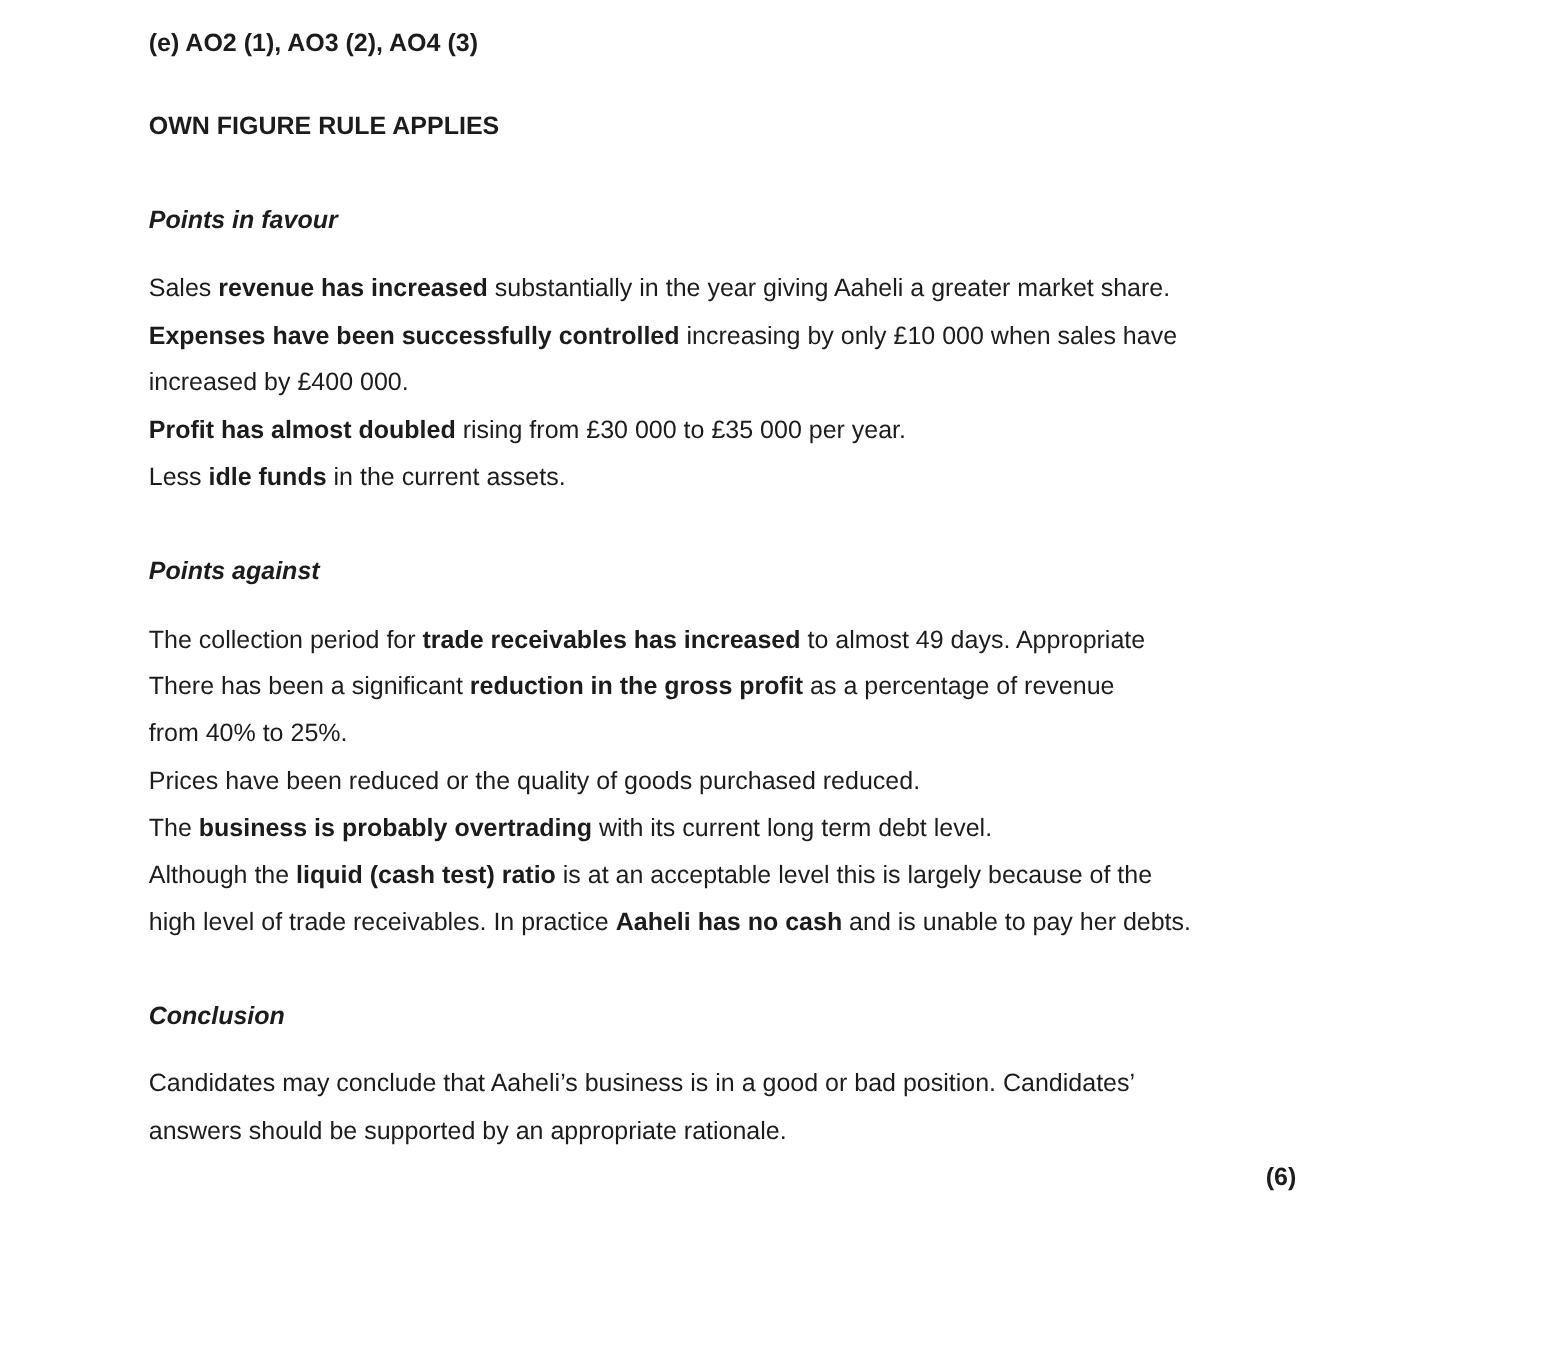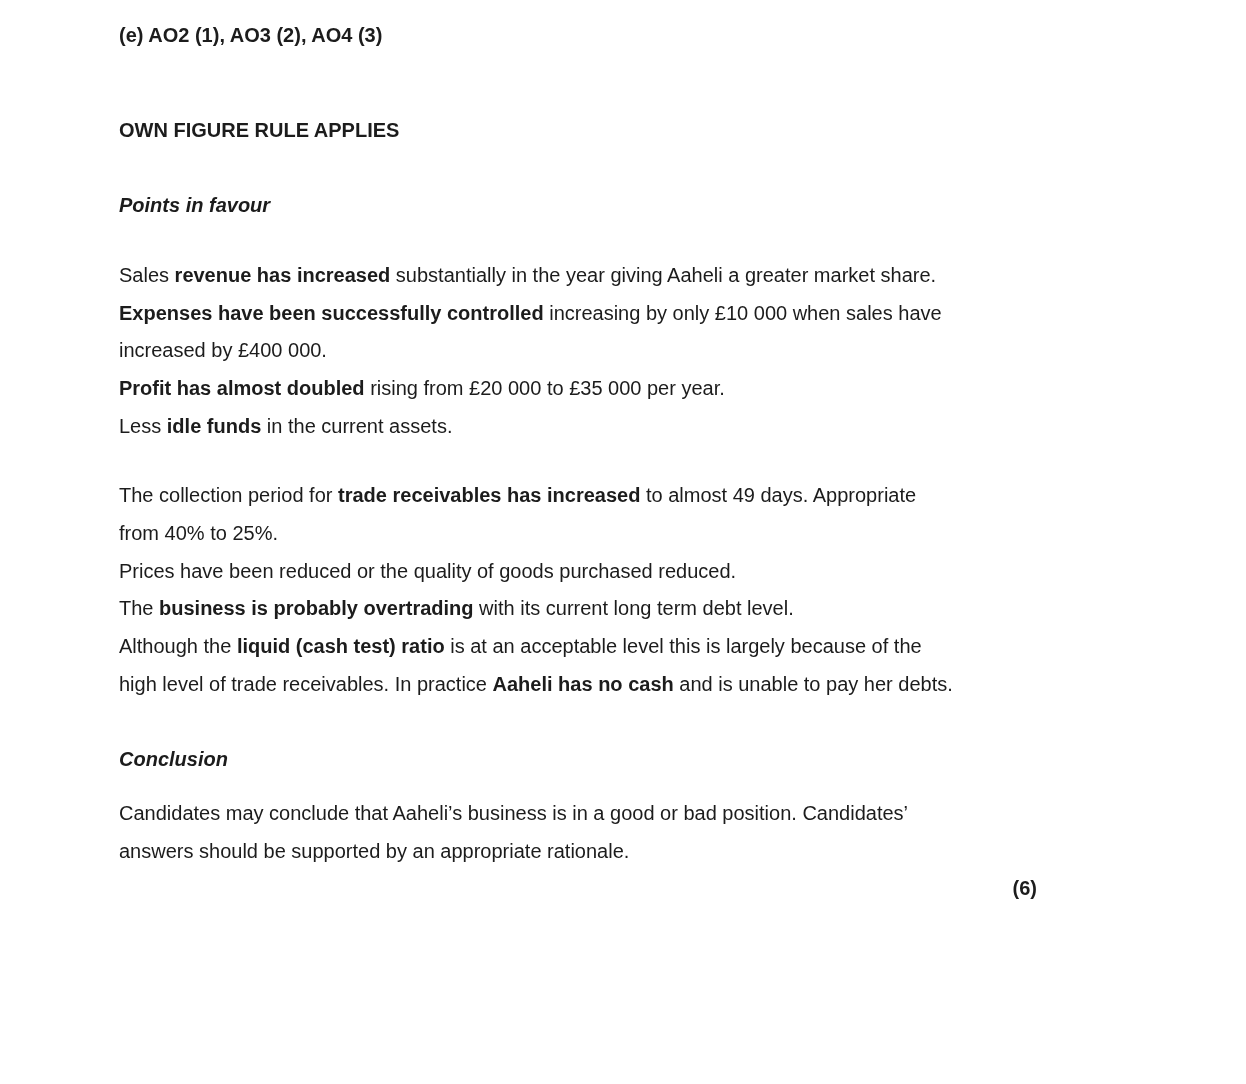--- a/index.html
+++ b/index.html
@@ -20,31 +20,31 @@
     overflow: hidden;
   }
   .line {
     line-height: 37.7px;
     white-space: nowrap;
   }
   .b, .bold {
     font-weight: 700;
   }
   .mt {
-    margin-top: 57px;
+    margin-top: 28px;
   }
   .section-title {
     line-height: 37.7px;
     font-weight: 700;
     margin-top: 37.7px;
     white-space: nowrap;
     font-style: italic;
   }
   .section-lines {
-    margin-top: 32px;
+    margin-top: 17px;
   }
   .section-lines.no-gap {
     margin-top: 16px;
   }
   .marks-line {
     width: 918px;
     text-align: right;
     font-weight: 700;
     line-height: 37.7px;
   }
@@ -57,28 +57,30 @@
 
   <div class="line b mt">OWN FIGURE RULE APPLIES</div>
 
   <div>
   <div>
     <div class="section-title">Points in favour</div>
     <div class="section-lines">
           <div class="line"><span>Sales </span><span class="b">revenue has increased</span><span> substantially in the year giving Aaheli a greater market share.</span></div>
           <div class="line"><span class="b">Expenses have been successfully controlled</span><span> increasing by only £10 000 when sales have</span></div>
           <div class="line"><span>increased by £400 000.</span></div>
-          <div class="line"><span class="b">Profit has almost doubled</span><span> rising from £20 000 to £35 000 per year.</span></div>
+          <div class="line"><span class="b">Profit has almost doubled</span><span> rising from £30 000 to £35 000 per year.</span></div>
           <div class="line"><span>Less </span><span class="b">idle funds</span><span> in the current assets.</span></div>
         </div>
   </div>
 
   <div>
+    <div class="section-title">Points against</div>
     <div class="section-lines">
           <div class="line"><span>The collection period for </span><span class="b">trade receivables has increased</span><span> to almost 49 days. Appropriate</span></div>
+          <div class="line"><span>There has been a significant </span><span class="b">reduction in the gross profit</span><span> as a percentage of revenue</span></div>
           <div class="line"><span>from 40% to 25%.</span></div>
           <div class="line"><span>Prices have been reduced or the quality of goods purchased reduced.</span></div>
           <div class="line"><span>The </span><span class="b">business is probably overtrading</span><span> with its current long term debt level.</span></div>
           <div class="line"><span>Although the </span><span class="b">liquid (cash test) ratio</span><span> is at an acceptable level this is largely because of the</span></div>
           <div class="line"><span>high level of trade receivables. In practice </span><span class="b">Aaheli has no cash</span><span> and is unable to pay her debts.</span></div>
         </div>
   </div>
 
   <div>
     <div class="section-title">Conclusion</div>

